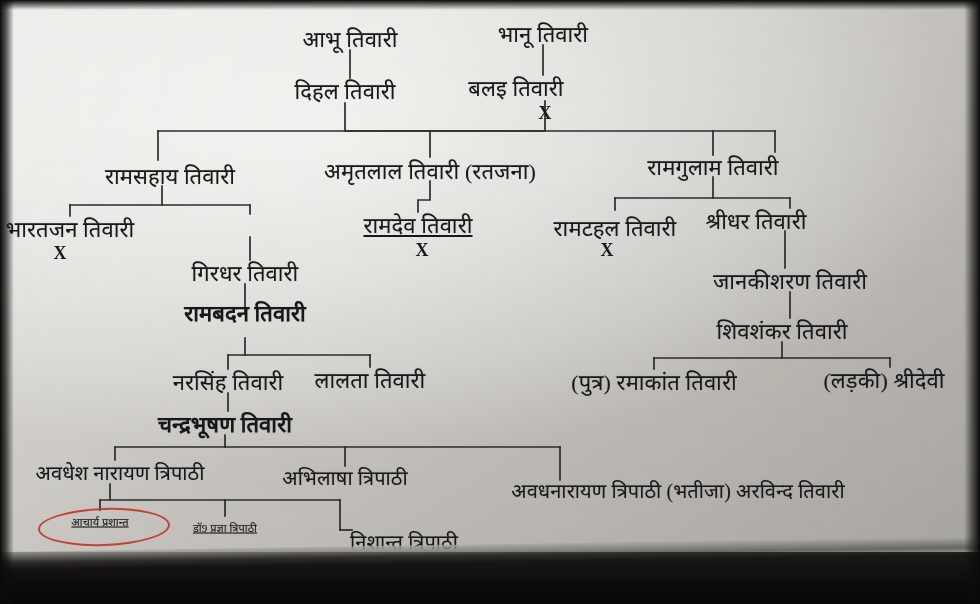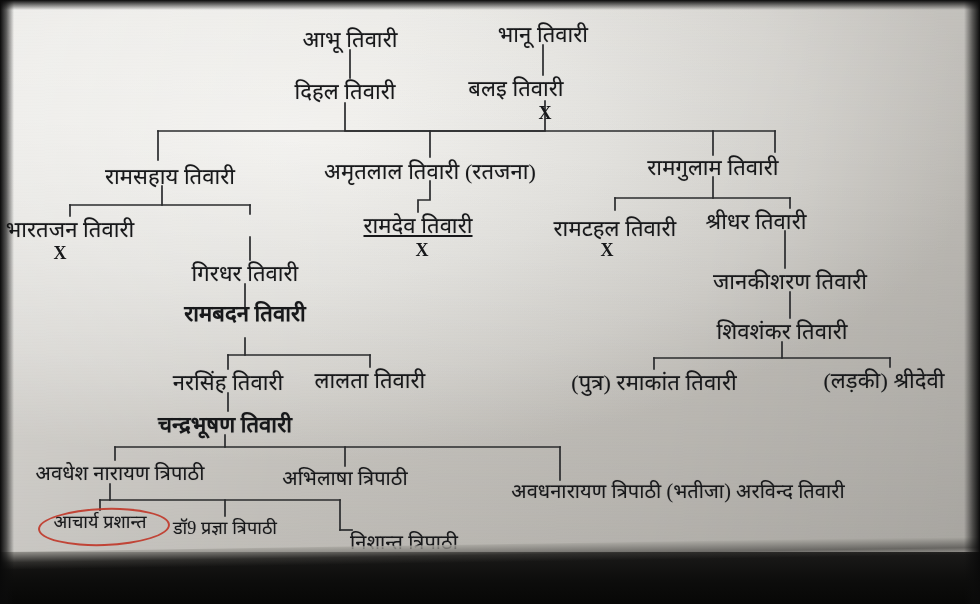--- a/index.html
+++ b/index.html
@@ -87,21 +87,21 @@
     position: absolute;
     transform: translate(-50%, -50%);
     white-space: nowrap;
     color: #17181a;
     font-family: "Liberation Serif", serif;
     font-size: 22px;
     letter-spacing: 0.1px;
     text-shadow: 0 0 1px rgba(40,40,40,0.25);
   }
   .node.small { font-size: 20px; }
-  .node.tiny { font-size: 18px; }
+  .node.tiny { font-size: 11px; text-decoration: underline; }
   .xmark {
     position: absolute;
     transform: translate(-50%, -50%);
     color: #17181a;
     font-family: "Liberation Serif", serif;
     font-size: 18px;
     font-weight: 600;
   }
   #highlight-ellipse {
     position: absolute;

